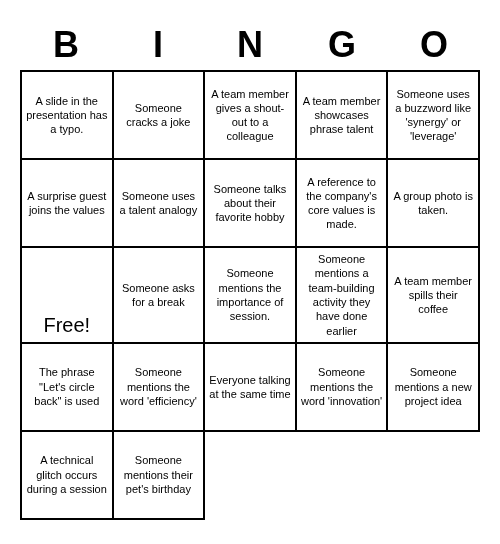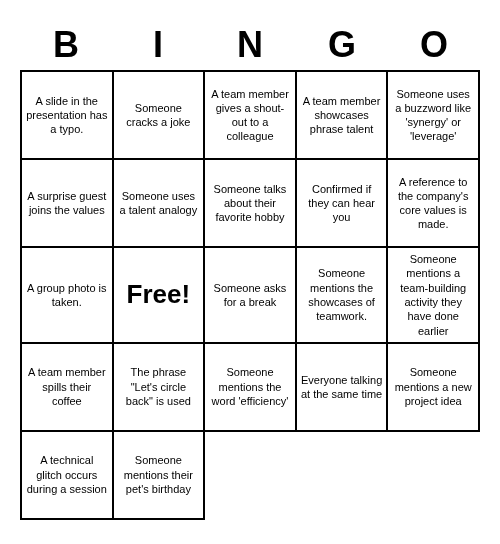--- a/index.html
+++ b/index.html
@@ -42,22 +42,23 @@
       align-items: center;
       justify-content: center;
       padding: 4px;
       text-align: center;
       font-size: 11px;
       line-height: 1.3;
       cursor: pointer;
       position: relative;
     }
     .bingo-cell.free {
-      font-size: 26px;
-      font-weight: bold;
+      font-size: 20px;
+      font-weight: normal;
+      align-items: flex-end;
     }
     .bingo-cell span {
       display: block;
     }
   </style>
 </head>
 <body>
 
 <div class="bingo-card">
   <div class="bingo-header">
@@ -88,53 +89,53 @@
       <div class="bingo-cell">
         <span>A surprise guest joins the values</span>
       </div>
       <div class="bingo-cell">
         <span>Someone uses a talent analogy</span>
       </div>
       <div class="bingo-cell">
         <span>Someone talks about their favorite hobby</span>
       </div>
       <div class="bingo-cell">
-        <span>Confirmed if they can hear you</span>
-      </div>
-      <div class="bingo-cell">
         <span>A reference to the company's core values is made.</span>
       </div>
       <div class="bingo-cell">
         <span>A group photo is taken.</span>
       </div>
       <div class="bingo-cell free">
         <span>Free!</span>
       </div>
       <div class="bingo-cell">
         <span>Someone asks for a break</span>
       </div>
       <div class="bingo-cell">
-        <span>Someone mentions the showcases of teamwork.</span>
+        <span>Someone mentions the importance of session.</span>
       </div>
       <div class="bingo-cell">
         <span>Someone mentions a team-building activity they have done earlier</span>
       </div>
       <div class="bingo-cell">
         <span>A team member spills their coffee</span>
       </div>
       <div class="bingo-cell">
         <span>The phrase "Let's circle back" is used</span>
       </div>
       <div class="bingo-cell">
         <span>Someone mentions the word 'efficiency'</span>
       </div>
       <div class="bingo-cell">
         <span>Everyone talking at the same time</span>
       </div>
       <div class="bingo-cell">
+        <span>Someone mentions the word 'innovation'</span>
+      </div>
+      <div class="bingo-cell">
         <span>Someone mentions a new project idea</span>
       </div>
       <div class="bingo-cell">
         <span>A technical glitch occurs during a session</span>
       </div>
       <div class="bingo-cell">
         <span>Someone mentions their pet's birthday</span>
       </div>
     </div>
 </div>

